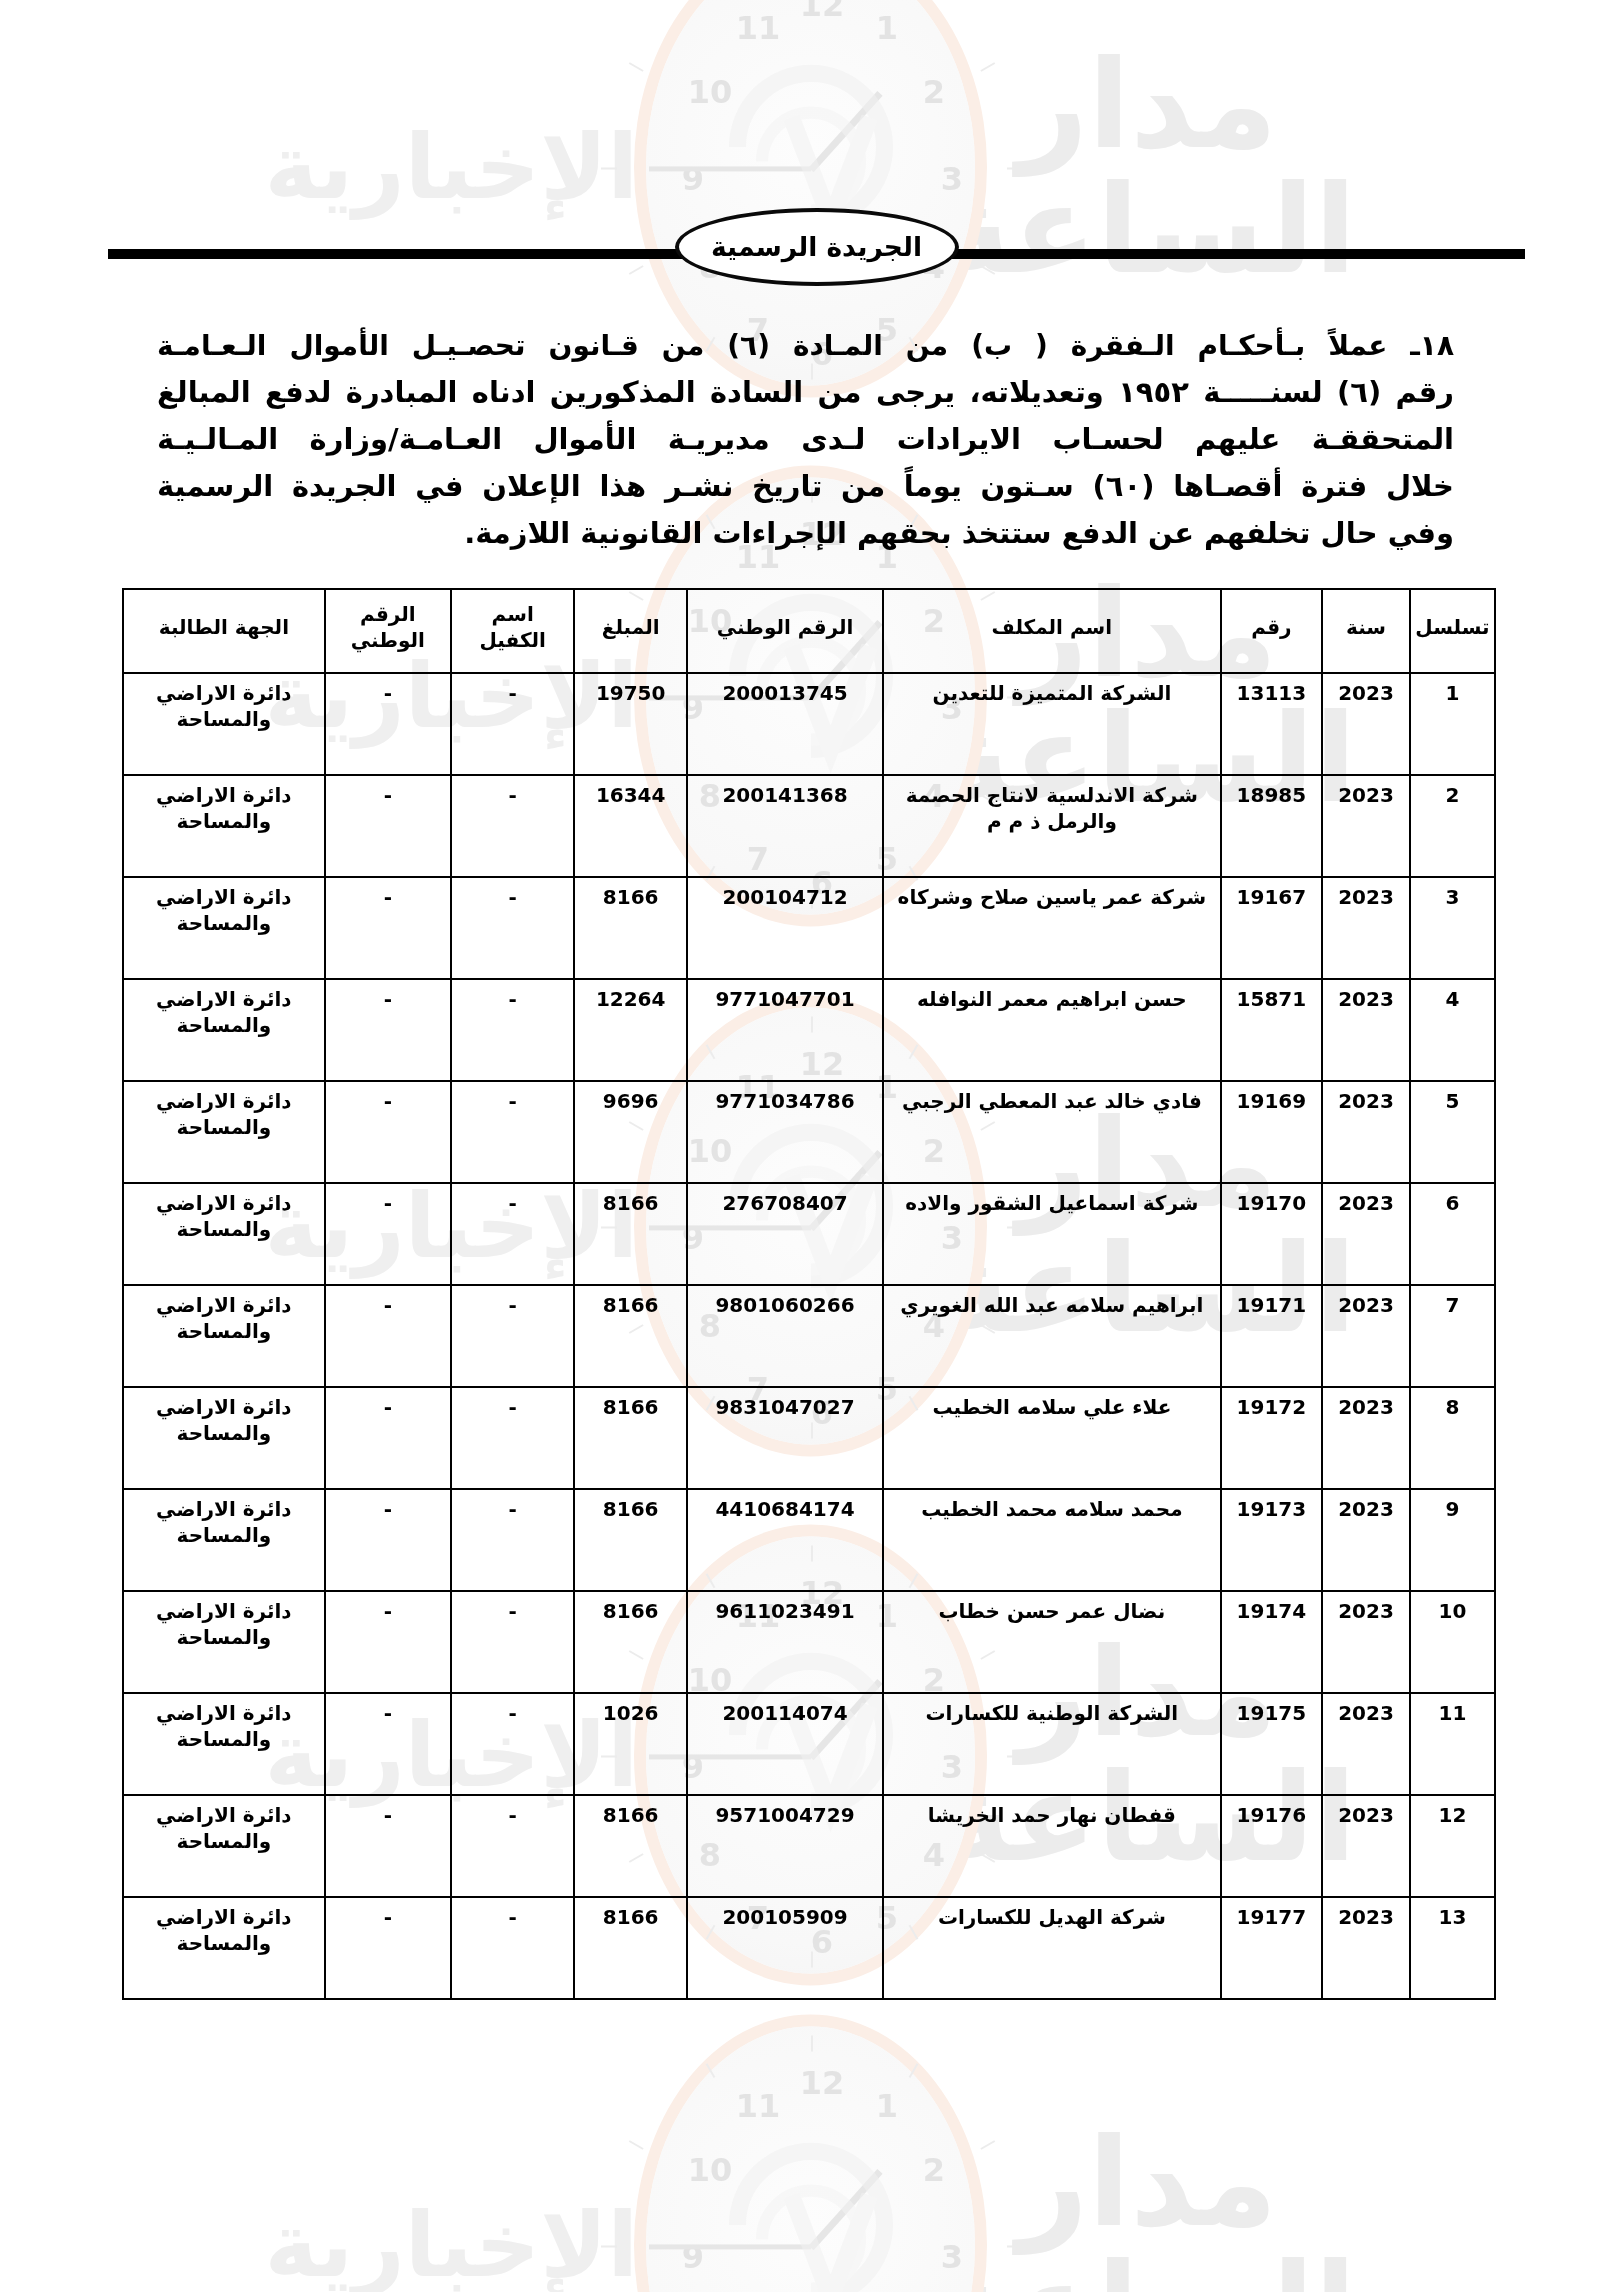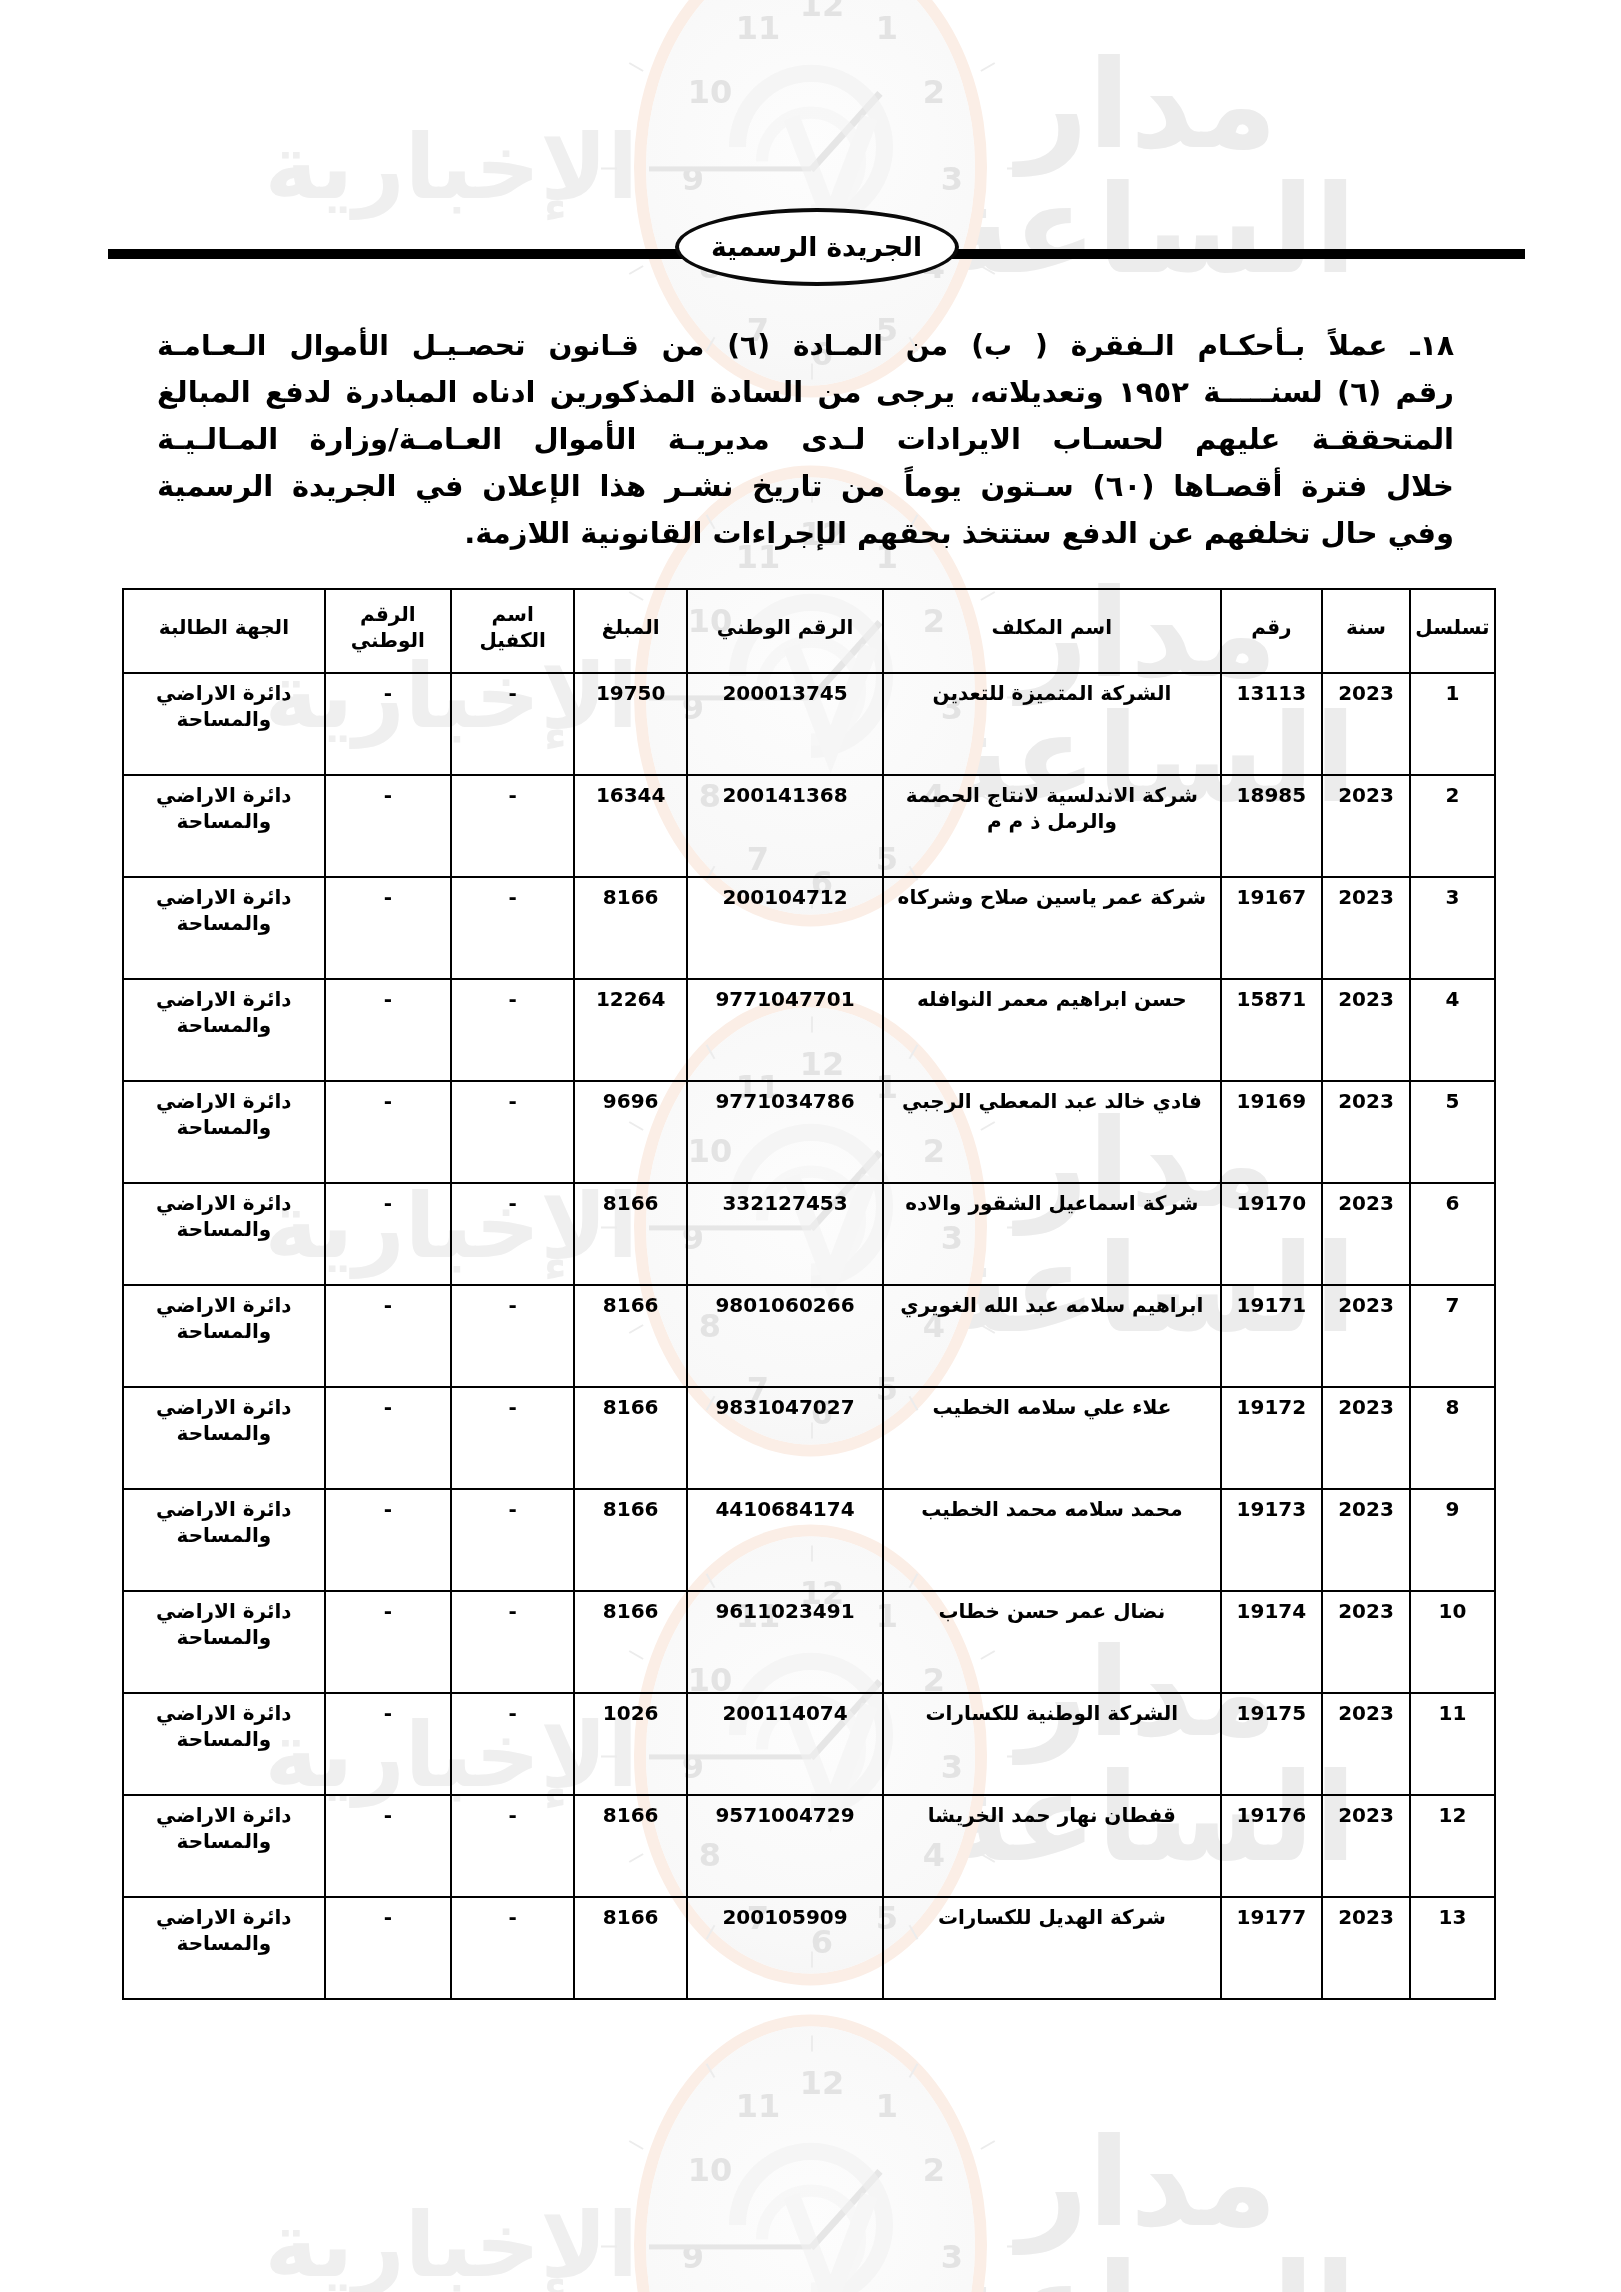--- a/index.html
+++ b/index.html
@@ -529,21 +529,21 @@
             <td class="num">9696</td>
             <td class="dash">-</td>
             <td class="dash">-</td>
             <td class="entity">دائرة الاراضي والمساحة</td>
           </tr>
           <tr>
             <td class="seq">6</td>
             <td class="num">2023</td>
             <td class="num">19170</td>
             <td class="name">شركة اسماعيل الشقور والاده</td>
-            <td class="num">332127453</td>
+            <td class="num">276708407</td>
             <td class="num">8166</td>
             <td class="dash">-</td>
             <td class="dash">-</td>
             <td class="entity">دائرة الاراضي والمساحة</td>
           </tr>
           <tr>
             <td class="seq">7</td>
             <td class="num">2023</td>
             <td class="num">19171</td>
             <td class="name">ابراهيم سلامه عبد الله الغويري</td>

